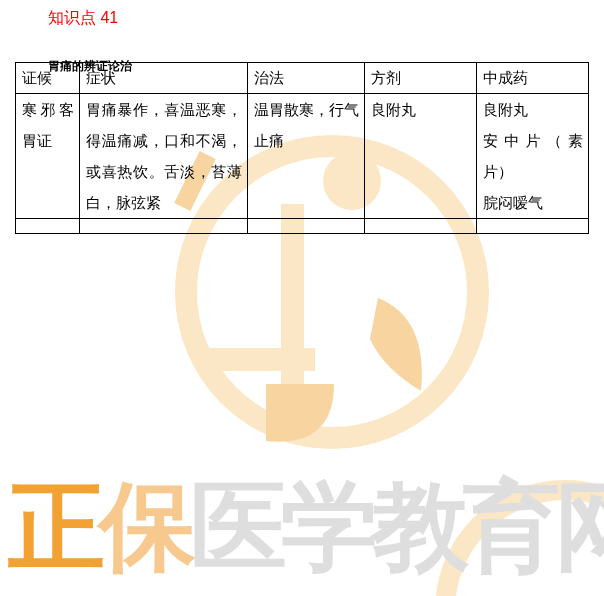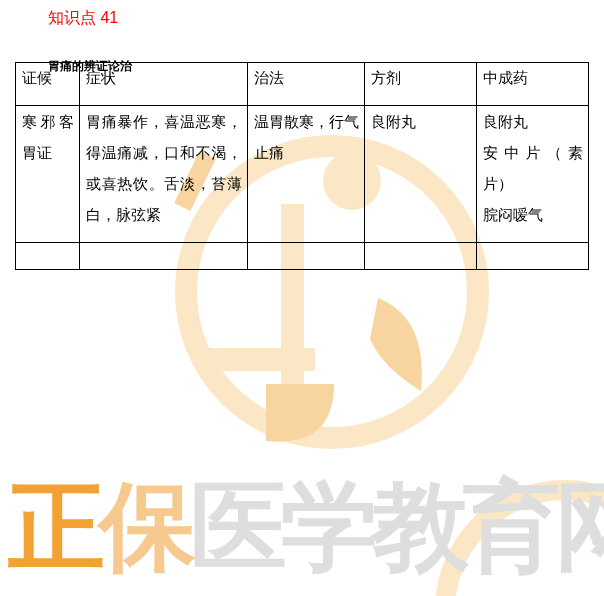--- a/index.html
+++ b/index.html
@@ -34,21 +34,21 @@
   }
   table.tcm{
     position:absolute;left:15px;top:62px;z-index:1;
     border-collapse:collapse;table-layout:fixed;width:573px;
     background:transparent;
   }
   .tcm th,.tcm td{
     border:1px solid var(--border,#000);
     font-size:15px;font-weight:normal;
     vertical-align:top;text-align:left;
-    padding:0 5px 12px 6px;
+    padding:0 5px 0 6px;
     line-height:31px;
     overflow:hidden;
   }
   .tcm thead th{height:30px;line-height:30px;}
   .tcm .justify{text-align:justify;text-justify:inter-character;}
   .row-1{height:122px;margin-top:12px;}
   .row-2{height:188px;}
   .row-3{height:184px;}
   .stub-row td{height:14px;border-top:1px solid var(--border,#000);}
   .pm-item{line-height:31px;text-align:justify;text-justify:inter-character;}

